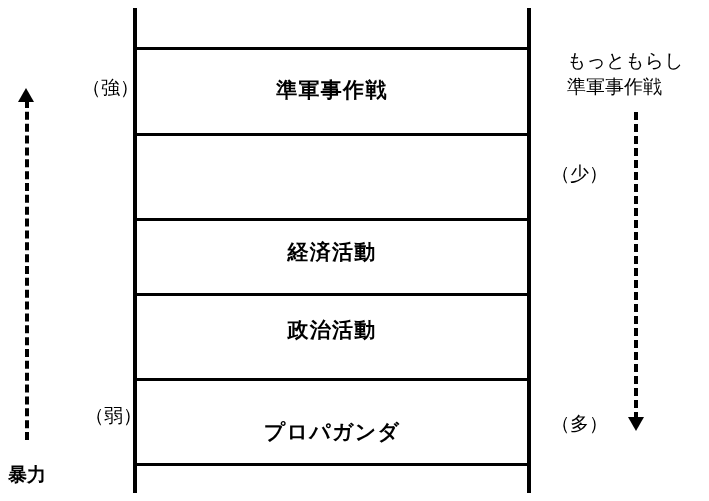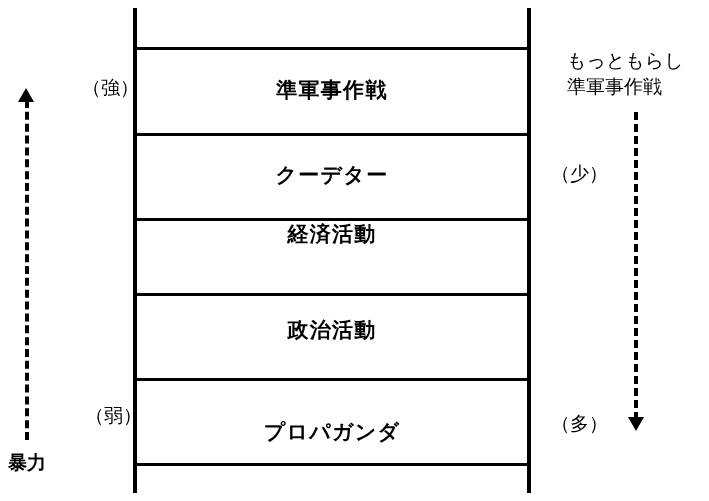--- a/index.html
+++ b/index.html
@@ -72,21 +72,21 @@
 
   
   .axis-caption {
     position: absolute;
     font-size: 19px;
     font-weight: 700;
     line-height: 1;
     white-space: nowrap;
     color: #000000;
   }
-  .caption-violence { left: 8px; top: 453px; }
+  .caption-violence { left: 8px; top: 465px; }
 
   .caption-deniability {
     position: absolute;
     left: 567px;
     top: 48px;
     width: 136px;
     font-size: 19px;
     font-weight: 400;
     line-height: 1.35;
     color: #000000;
@@ -134,24 +134,21 @@
   <div class="rung" style="top:47px"></div>
   <div class="rung" style="top:133px"></div>
   <div class="rung" style="top:218px"></div>
   <div class="rung" style="top:293px"></div>
   <div class="rung" style="top:378px"></div>
   <div class="rung" style="top:463px"></div>
 
   <div class="row-cell" style="top:47px;height:86px">
     <span class="row-label">準軍事作戦</span>
   </div>
-  <div class="row-cell" style="top:133px;height:85px">
-    <span class="row-label">クーデター</span>
-  </div>
-  <div class="row-cell" style="top:200px;height:68px">
+  <div class="row-cell" style="top:218px;height:68px">
     <span class="row-label">経済活動</span>
   </div>
   <div class="row-cell" style="top:293px;height:74px">
     <span class="row-label">政治活動</span>
   </div>
   <div class="row-cell" style="top:378px;height:109px">
     <span class="row-label">プロパガンダ</span>
   </div>
 
   <div class="arrow-head arrow-head-up"></div>

